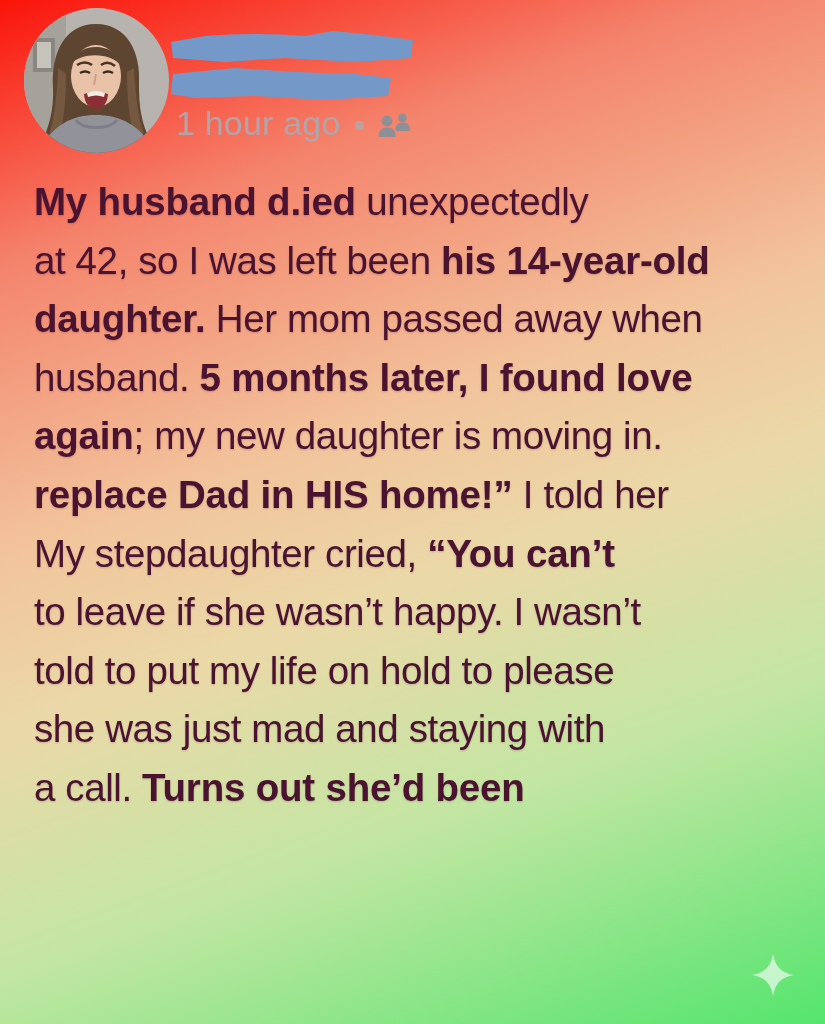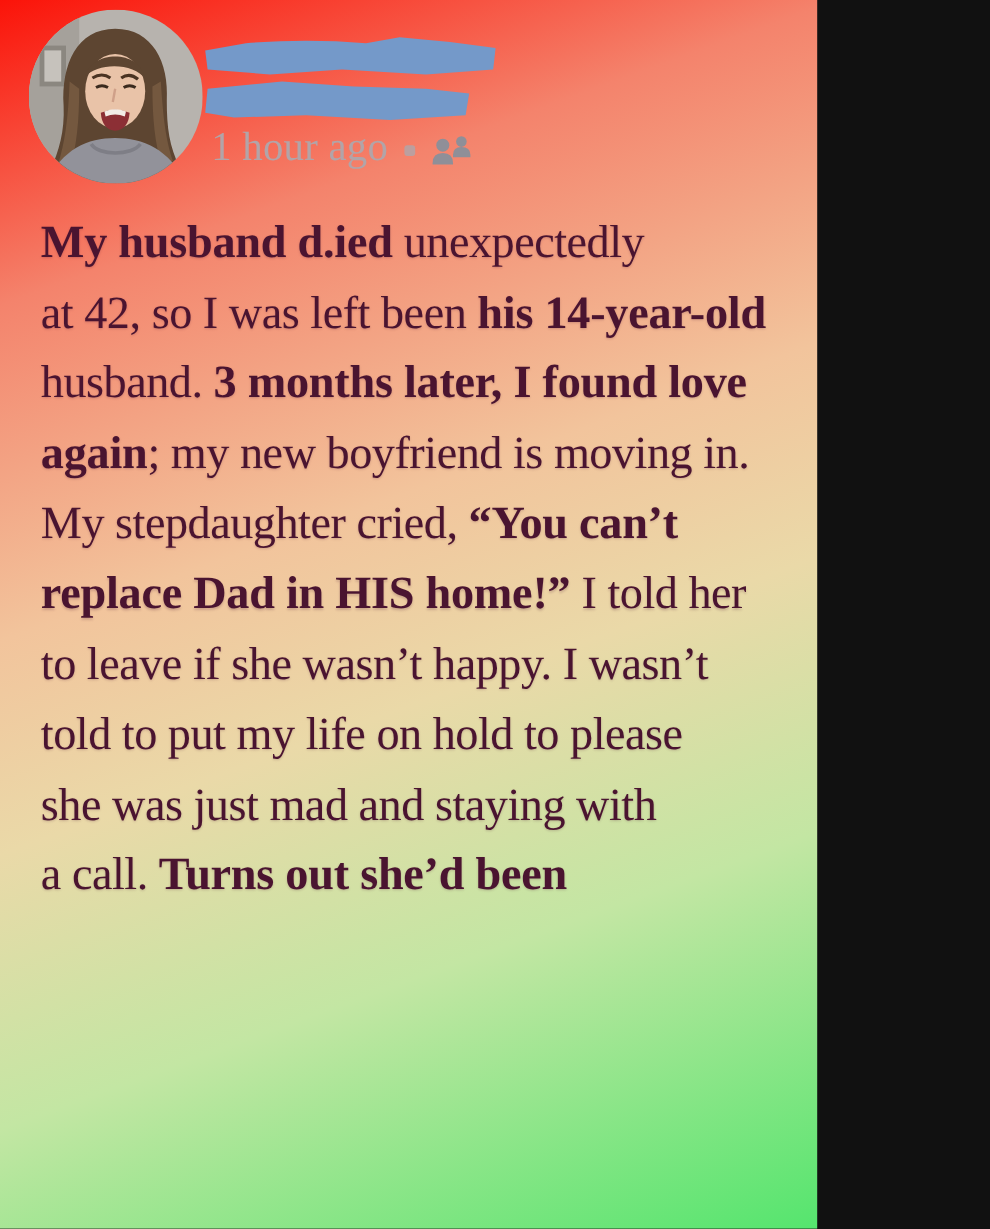--- a/index.html
+++ b/index.html
@@ -7,24 +7,24 @@
     --body-text:#4a1430;
     --timestamp-text:#b2a4a8;
     --scribble:#7499c9;
     --privacy-icon:#8f8f98;
     --sparkle:rgba(255,255,255,0.62);
   }
   *{margin:0;padding:0;box-sizing:border-box;}
   html,body{background:#111;}
   .canvas{
     position:relative;
-    width:681px;height:1024px;
+    width:825px;height:1024px;
     overflow:hidden;
     background:var(--bg-gradient);
-    font-family:Liberation Serif, serif;
+    font-family:Liberation Sans, sans-serif;
   }
   
   .avatar{
     position:absolute;left:24px;top:8px;
     width:145px;height:145px;border-radius:50%;
     overflow:hidden;cursor:pointer;
   }
   .avatar svg{display:block;width:100%;height:100%;}
   .scribble{
     position:absolute;left:165px;top:28px;
@@ -110,24 +110,25 @@
       <circle cx="26.5" cy="7" r="4.4"></circle>
       <path d="M19.5 18 Q19.5 11.5 26.5 11.5 Q34 11.5 34 18 L34 20 L19.5 20 Z"></path>
       <circle cx="11" cy="10" r="5.4"></circle>
       <path d="M2.5 25 Q2.5 16.5 11 16.5 Q19.5 16.5 19.5 25 L19.5 26 L2.5 26 Z"></path>
     </svg>
   </div>
 
   <div class="post-body">
       <div class="line"><span class="b">My husband d.ied</span><span> unexpectedly</span></div>
       <div class="line"><span>at 42, so I was left been </span><span class="b">his 14-year-old</span></div>
-      <div class="line"><span>husband. </span><span class="b">3 months later, I found love</span></div>
-      <div class="line"><span class="b">again</span><span>; my new boyfriend is moving in.</span></div>
+      <div class="line"><span class="b">daughter.</span><span> Her mom passed away when</span></div>
+      <div class="line"><span>husband. </span><span class="b">5 months later, I found love</span></div>
+      <div class="line"><span class="b">again</span><span>; my new daughter is moving in.</span></div>
+      <div class="line"><span class="b">replace Dad in HIS home!”</span><span> I told her</span></div>
       <div class="line"><span>My stepdaughter cried, </span><span class="b">“You can’t</span></div>
-      <div class="line"><span class="b">replace Dad in HIS home!”</span><span> I told her</span></div>
       <div class="line"><span>to leave if she wasn’t happy. I wasn’t</span></div>
       <div class="line"><span>told to put my life on hold to please</span></div>
       <div class="line"><span>she was just mad and staying with</span></div>
       <div class="line"><span>a call. </span><span class="b">Turns out she’d been</span></div>
     </div>
 
   <div class="sparkle">
     <svg viewBox="0 0 44 44">
       <path d="M22 1 C24.5 14 30 19.5 43 22 C30 24.5 24.5 30 22 43 C19.5 30 14 24.5 1 22 C14 19.5 19.5 14 22 1 Z"></path>
     </svg>

